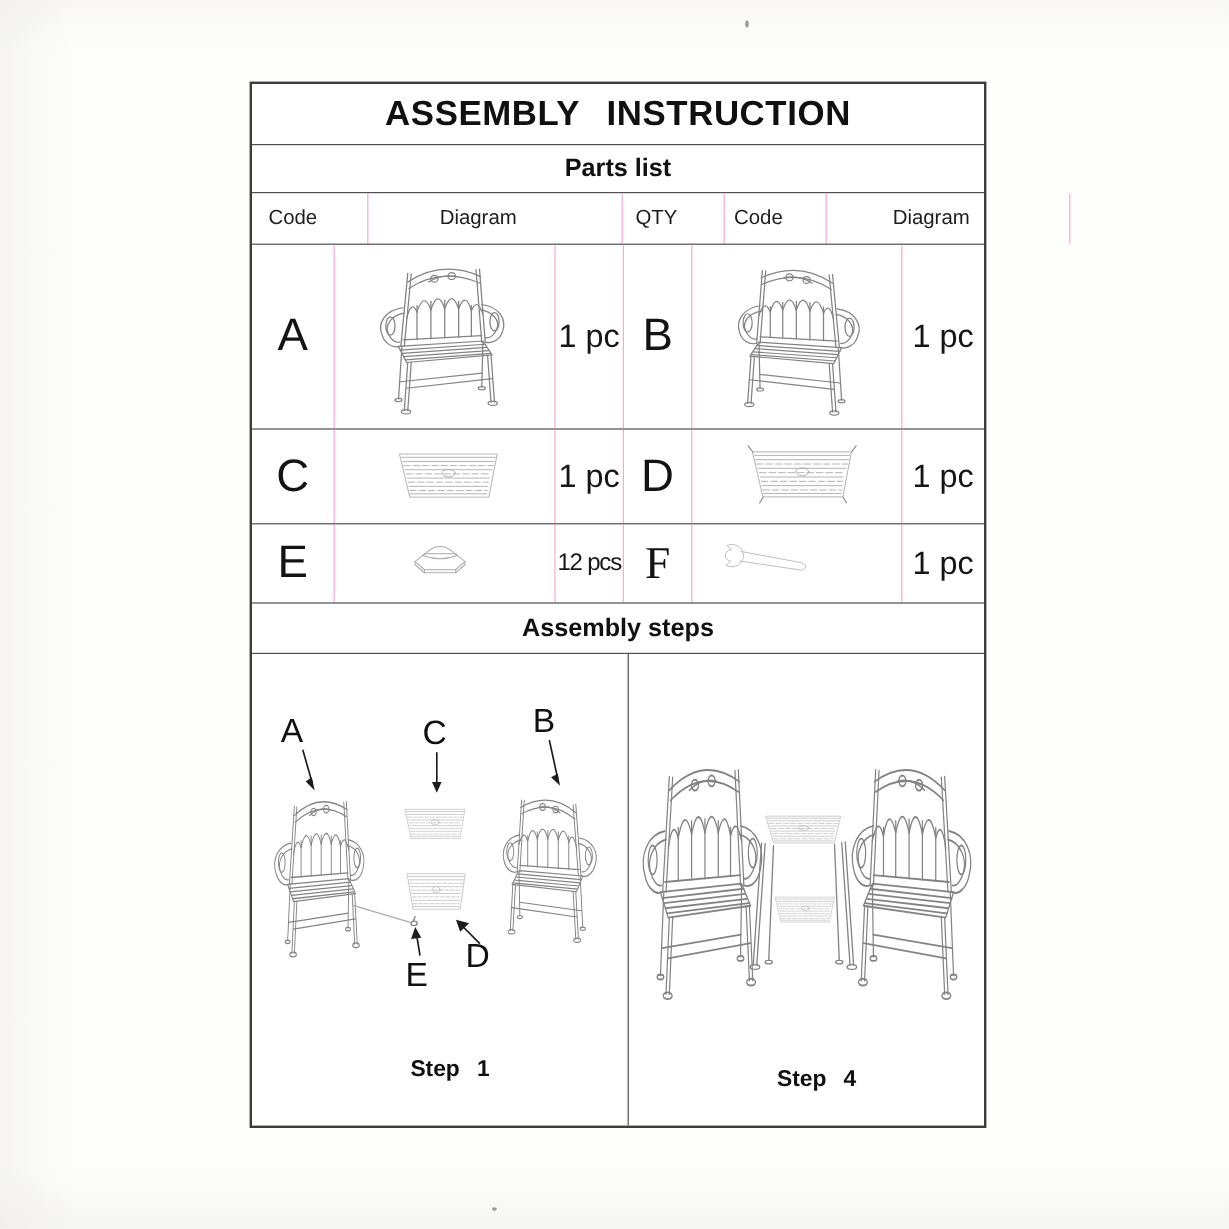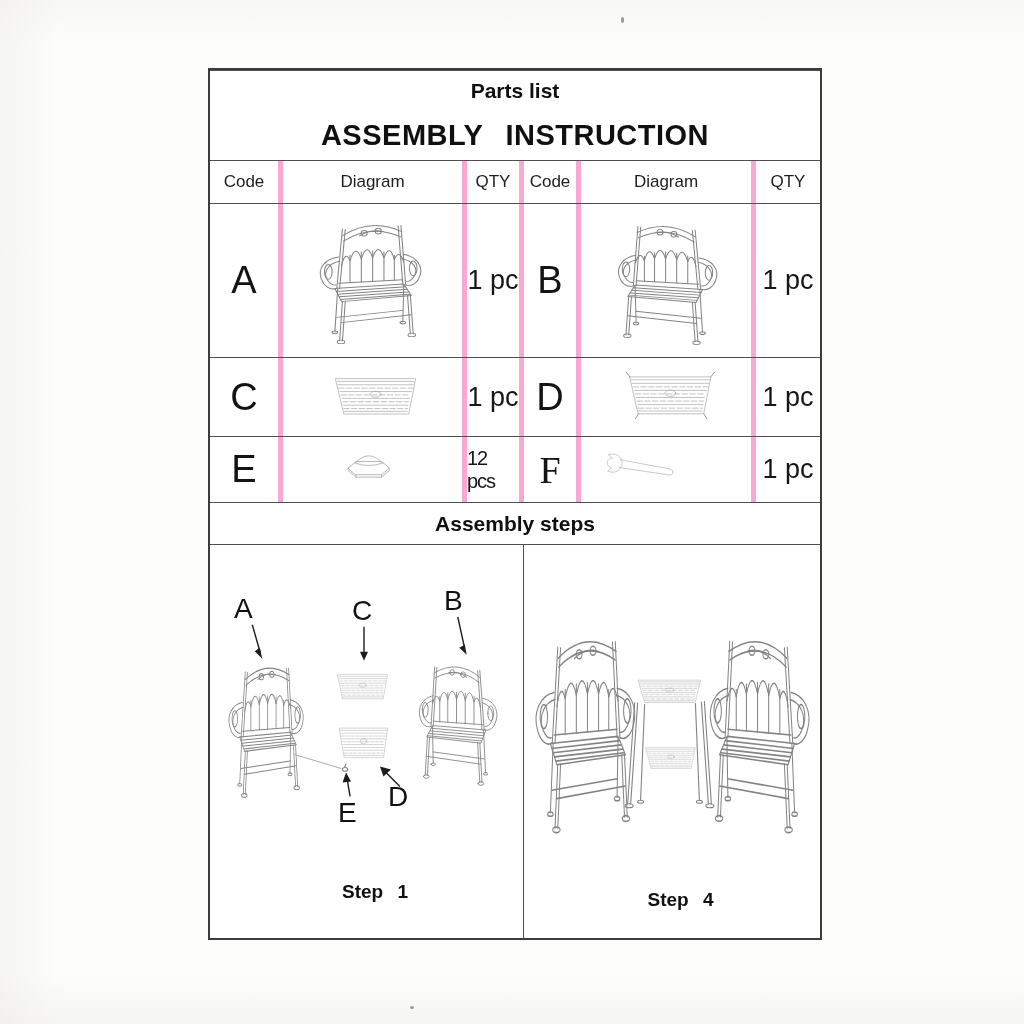--- a/index.html
+++ b/index.html
@@ -30,23 +30,23 @@
   .row.first { border-top:none; }
 
   .title-row   { height:50px; display:flex; align-items:center; justify-content:center; }
   .title {
     font-size:29px; font-weight:bold; letter-spacing:.5px; word-spacing:14px; color:#101010;
   }
   .subhead-row { height:40px; display:flex; align-items:center; justify-content:center; }
   .subhead { font-size:21px; font-weight:bold; color:#101010; }
 
   .grid { display:grid; grid-template-columns:68px 184px 57px 57px 175px 1fr; }
-  .head-row { height:43px; }
+  .head-row { height:43px;gap:28px; }
   .cell {
-    border-left:5px solid #f9a8d4;
+    border-left:1px solid #f9a8d4;
     display:flex; align-items:center; justify-content:center;
     position:relative; overflow:hidden;
   }
   .cell.c0 { border-left:none; }
   .colhead { font-size:17px; color:#1d1d1d; }
   .row-ab { height:154px; }
   .row-cd { height:79px; }
   .row-ef { height:66px; }
   .code { font-size:38px; color:#131313; }
   .code.serif { font-family:"Liberation Serif", serif; }
@@ -158,26 +158,26 @@
       <path d="M28,47 L112,47"></path>
       <path class="dash" d="M28.5,52 L111.5,52"></path>
       <path d="M29,56 L111,56"></path>
       <ellipse cx="70" cy="31" rx="7" ry="4.5"></ellipse>
     </g>
   </defs>
 </svg>
 
 <div class="doc">
 
+  <div class="row first title-row">
+    <span class="title">ASSEMBLY INSTRUCTION</span>
+  </div>
+
   <div class="row subhead-row">
     <span class="subhead">Parts list</span>
-  </div>
-
-  <div class="row first title-row">
-    <span class="title">ASSEMBLY INSTRUCTION</span>
   </div>
 
   <div class="row grid head-row">
     <div class="cell c0">
         <span class="colhead">Code</span>
       </div>
     <div class="cell">
         <span class="colhead">Diagram</span>
       </div>
     <div class="cell">

